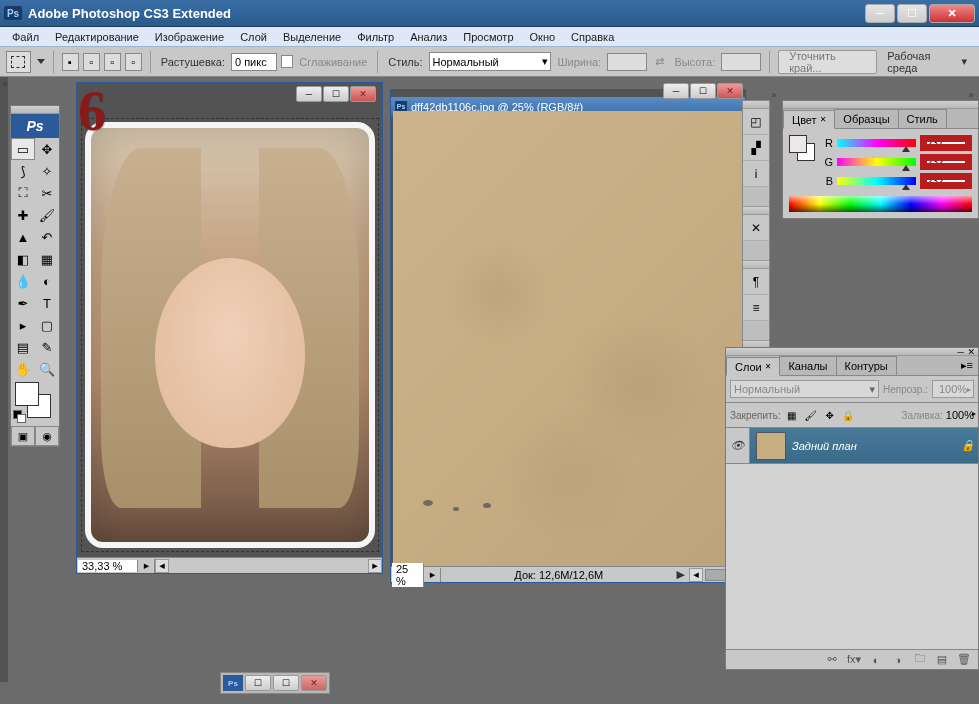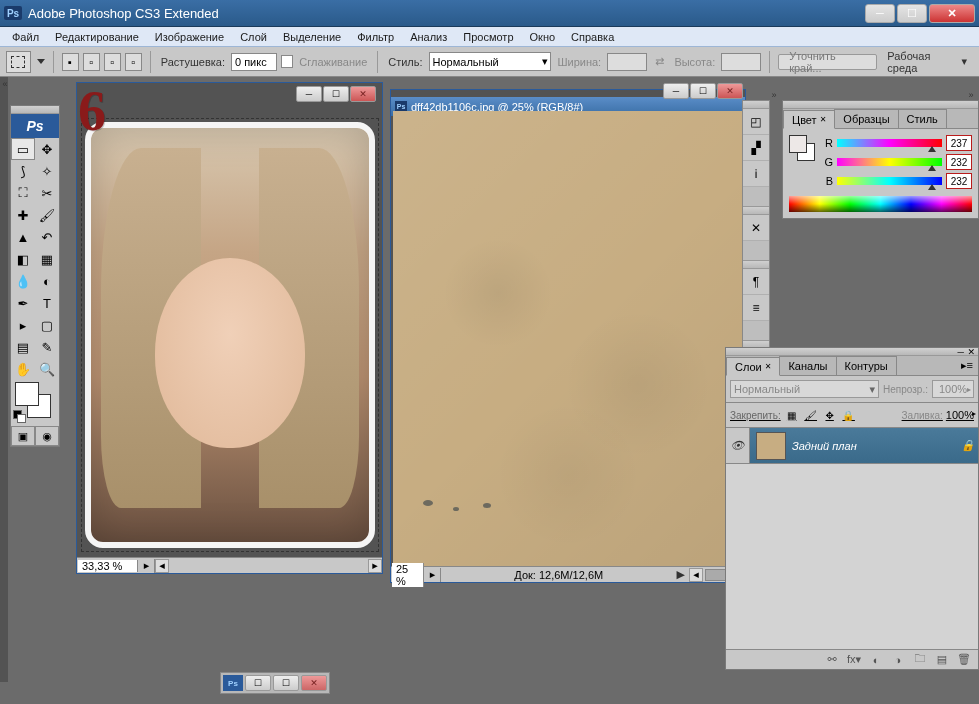--- a/index.html
+++ b/index.html
@@ -1,21 +1,21 @@
 <!DOCTYPE html>
 <html><head>
 <meta charset="utf-8">
 <style>
 * { margin: 0; padding: 0; box-sizing: border-box; font-family: Tahoma, Arial, sans-serif; font-size: 11px; user-select: none; }
 body { width: 979px; height: 704px; background: #6b6b6b; overflow: hidden; position: relative; }
 
 
 .titlebar { height: 27px; background: linear-gradient(#3a6ea5, #2a5a8a); display: flex; align-items: center; padding: 0 4px; color: white; border-bottom: 1px solid #1a3a5a; }
 .titlebar .ps-icon { width: 18px; height: 14px; background: #1a3a6a; color: #9fd0ff; display: flex; align-items: center; justify-content: center; font-weight: bold; margin-right: 6px; font-size: 10px; border-radius: 2px; }
-.titlebar .title-text { flex: 1; font-size: 13px; font-weight: normal; }
+.titlebar .title-text { flex: 1; font-size: 13px; font-weight: bold; }
 .win-controls { display: flex; gap: 2px; }
 .win-btn { width: 30px; height: 19px; border: 1px solid #aaa; border-radius: 3px; display: flex; align-items: center; justify-content: center; font-family: Arial; cursor: pointer; }
 .win-min { background: linear-gradient(#e5e5e5,#ccc); }
 .win-max { background: linear-gradient(#e5e5e5,#ccc); }
 .win-close { background: linear-gradient(#e88,#c33); color: white; width: 46px; font-weight: bold; }
 
 
 .menubar { height: 20px; background: #dfe8f6; display: flex; align-items: center; padding: 0 4px; border-bottom: 1px solid #9db6d6; }
 .menubar span { padding: 2px 8px; color: #1a1a1a; cursor: pointer; }
 
@@ -24,21 +24,21 @@
 .opt-sel-icon { width: 26px; height: 22px; border: 1px solid #888; background: #ddd; display: flex; align-items: center; justify-content: center; position: relative; }
 .opt-sel-icon::after { content: ""; width: 12px; height: 10px; border: 1px dashed #333; }
 .opt-dd { width: 0; height: 0; border-left: 4px solid transparent; border-right: 4px solid transparent; border-top: 5px solid #333; margin-left: 2px; }
 .opt-sep { width: 1px; height: 22px; background: #999; margin: 0 4px; }
 .opt-tiny { width: 18px; height: 18px; border: 1px solid #888; background: #ddd; display: flex; align-items: center; justify-content: center; }
 .opt-label { color: #333; margin: 0 2px; }
 .opt-input { height: 18px; border: 1px solid #888; background: white; padding: 0 3px; width: 46px; }
 .opt-check { width: 13px; height: 13px; border: 1px solid #888; background: white; }
 .opt-dropdown { height: 19px; border: 1px solid #888; background: white; width: 130px; display: flex; align-items: center; padding: 0 3px; position: relative; }
 .opt-dropdown::after { content: "▾"; position: absolute; right: 3px; }
-.opt-btn { height: 16px; border: 1px solid #999; background: #ddd; padding: 0 10px; display: flex; align-items: center; color: #777; border-radius: 2px; }
+.opt-btn { height: 24px; border: 1px solid #999; background: #ddd; padding: 0 10px; display: flex; align-items: center; color: #777; border-radius: 2px; }
 .opt-env { margin-left: auto; display: flex; align-items: center; gap: 3px; color: #333; padding: 0 6px; }
 
 
 .left-strip { position: absolute; left: 0; top: 77px; width: 8px; bottom: 22px; background: #535353; }
 
 
 .toolbox { position: absolute; left: 10px; top: 105px; width: 50px; background: #c8c8c8; border: 1px solid #7a7a7a; }
 .toolbox-head { height: 8px; background: linear-gradient(#d0d0d0, #b8b8b8); border-bottom: 1px solid #999; }
 .ps-logo { height: 24px; background: #2a5a9a; color: white; display: flex; align-items: center; justify-content: center; font-size: 14px; font-weight: bold; font-style: italic; }
 .tools-grid { display: grid; grid-template-columns: 1fr 1fr; }
@@ -100,34 +100,34 @@
 .panel-tab.active { background: #c8c8c8; border-bottom: 1px solid #c8c8c8; position: relative; top: 1px; }
 .color-body { padding: 6px; }
 .color-row { display: flex; align-items: center; margin-bottom: 3px; gap: 4px; }
 .color-row .lab { width: 12px; text-align: right; }
 .color-slider { flex: 1; height: 10px; position: relative; display: flex; align-items: center; }
 .color-slider .track { height: 8px; width: 100%; }
 .slider-r .track { background: linear-gradient(to right, cyan, magenta, red); }
 .slider-g .track { background: linear-gradient(to right, magenta, yellow, lime); }
 .slider-b .track { background: linear-gradient(to right, yellow, cyan, blue); }
 .slider-thumb { position: absolute; right: 6px; bottom: -4px; width: 0; height: 0; border-left: 4px solid transparent; border-right: 4px solid transparent; border-bottom: 6px solid #333; }
-.color-val { width: 26px; height: 16px; background: white; border: 1px solid #b91c1c; text-align: center; font-size: 10px; }
+.color-val { width: 52px; height: 16px; background: white; border: 7px solid #b91c1c; text-align: left; font-size: 10px; }
 .color-swatch-mini { width: 28px; height: 30px; margin-right: 4px; position: relative; }
 .color-swatch-mini .f { position: absolute; width: 18px; height: 18px; background: #ede8e7; border: 1px solid #333; z-index: 2; }
 .color-swatch-mini .b { position: absolute; width: 18px; height: 18px; background: white; border: 1px solid #333; left: 8px; top: 8px; }
 .spectrum { height: 16px; background: linear-gradient(to right, red, yellow, lime, cyan, blue, magenta, red); margin-top: 4px; position: relative; }
 .spectrum::before { content: ""; position: absolute; inset: 0; background: linear-gradient(to bottom, rgba(255,255,255,0.6), transparent 50%, rgba(0,0,0,0.6)); }
 
 
 .layers-panel { position: absolute; right: 0; top: 347px; width: 254px; height: 323px; background: #c8c8c8; border: 1px solid #7a7a7a; display: flex; flex-direction: column; }
 .layers-opts { padding: 4px; border-bottom: 1px solid #888; display: flex; align-items: center; gap: 4px; }
 .layers-opts .dd { flex: 1; height: 18px; border: 1px solid #999; background: #d8d8d8; color: #888; padding: 0 3px; display: flex; align-items: center; position: relative; }
 .layers-opts .dd::after { content: "▾"; position: absolute; right: 3px; color: #666; }
 .layers-opts .numbox { width: 42px; height: 18px; border: 1px solid #999; background: #d8d8d8; color: #888; display: flex; align-items: center; justify-content: center; position: relative; }
-.layers-locks { padding: 4px; border-bottom: 1px solid #888; display: flex; align-items: center; gap: 3px; text-decoration: underline; }
+.layers-locks { padding: 4px; border-bottom: 1px solid #888; display: flex; align-items: center; gap: 3px; }
 .lock-ic { width: 16px; height: 16px; display: flex; align-items: center; justify-content: center; font-size: 10px; cursor: pointer; }
 .layers-list { flex: 1; background: #d3d3d3; overflow: auto; }
 .layer-row { display: flex; align-items: center; height: 36px; background: linear-gradient(#4a7a9a, #3a6a8a); color: white; font-style: italic; font-size: 11px; border-bottom: 1px solid #888; }
 .layer-eye { width: 24px; height: 100%; display: flex; align-items: center; justify-content: center; background: #c8c8c8; color: #333; border-right: 1px solid #888; }
 .layer-thumb { width: 30px; height: 28px; background: #c7ad82; border: 1px solid #555; margin: 0 6px; }
 .layer-name { flex: 1; }
 .layer-lock { width: 20px; display: flex; align-items: center; justify-content: center; }
 .layers-foot { height: 20px; background: #c8c8c8; border-top: 1px solid #888; display: flex; align-items: center; justify-content: flex-end; gap: 2px; padding: 0 4px; }
 .foot-ic { width: 20px; height: 16px; display: flex; align-items: center; justify-content: center; color: #555; font-size: 11px; cursor: pointer; }
 

